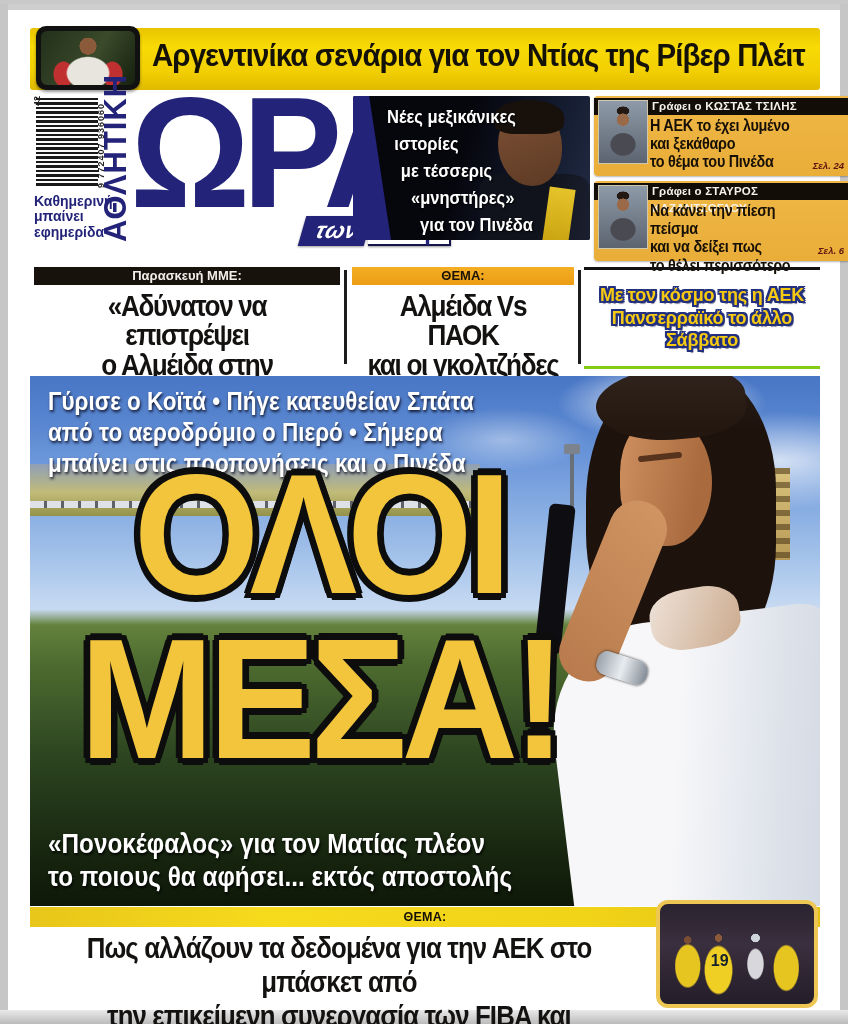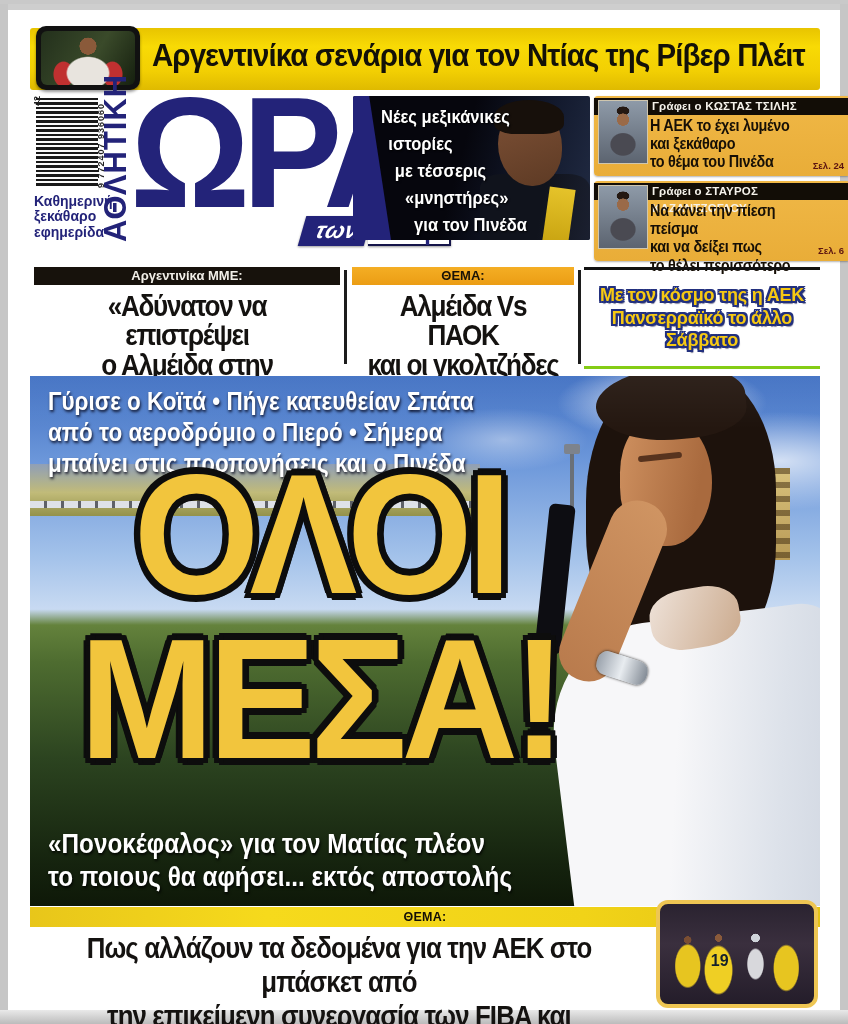--- a/index.html
+++ b/index.html
@@ -34,40 +34,40 @@
   .logo-sub .twn{background:#232379;color:#fff;font-style:italic;font-weight:800;font-size:23px;padding:1px 10px 1px 14px;transform:skewX(-16deg);}
   .logo-sub .spor{background:#ffffff;color:#232379;font-weight:800;font-size:23px;padding:1px 10px;border:2px solid #15154a;border-left:none;}
 
   
   .promo-box{position:absolute;left:323px;top:2px;width:237px;height:144px;background:linear-gradient(105deg,#06060d 45%,#131a2e 75%,#222c44);overflow:hidden;border-radius:2px;}
   .promo-player-head{position:absolute;right:28px;top:10px;width:64px;height:80px;background:linear-gradient(160deg,#7e5136,#5d3a24);border-radius:48% 52% 46% 54%;}
   .promo-player-hair{position:absolute;right:26px;top:4px;width:70px;height:34px;background:#17100b;border-radius:50% 50% 30% 30%;}
   .promo-player-body{position:absolute;right:0px;top:78px;width:110px;height:70px;background:linear-gradient(100deg,#10131c 55%,#1b2030);border-radius:20% 20% 0 0;}
   .promo-player-stripe{position:absolute;right:18px;top:92px;width:26px;height:54px;background:linear-gradient(180deg,#e5c32a,#caa512);transform:rotate(8deg);}
   .promo-wedge{position:absolute;left:-14px;top:0;width:52px;height:144px;background:#232379;clip-path:polygon(0 0,58% 0,100% 100%,22% 100%);}
-  .promo-text{position:absolute;left:28px;top:8px;color:#fff;font-size:18px;font-weight:800;line-height:1.5;text-shadow:1px 1px 2px #000;}
+  .promo-text{position:absolute;left:34px;top:8px;color:#fff;font-size:18px;font-weight:800;line-height:1.5;text-shadow:1px 1px 2px #000;}
   .promo-text span{display:block;transform:scaleX(.92);transform-origin:left;}
   .promo-text span:nth-child(2){padding-left:8px;}
   .promo-text span:nth-child(3){padding-left:15px;}
   .promo-text span:nth-child(4){padding-left:26px;}
   .promo-text span:nth-child(5){padding-left:36px;}
 
   
   .colbox{position:absolute;left:564px;width:256px;background:linear-gradient(180deg,#f0b847,#e9ad38);border-radius:4px;box-shadow:0 1px 2px rgba(0,0,0,.3);}
   .colbox1{top:2px;height:80px;}
   .colbox2{top:87px;height:80px;}
   .colbox .kicker{position:absolute;left:0;top:2px;right:0;height:17px;background:#120d06;color:#f5f2ea;font-size:11.5px;font-weight:700;line-height:17px;padding-left:58px;letter-spacing:.2px;}
   .colbox .photo{position:absolute;left:4px;top:4px;width:48px;height:62px;border:1px solid #cfc6ae;background:
      radial-gradient(circle 10px at 50% 30%,#9a6a48 60%,transparent 63%),
      radial-gradient(ellipse 10px 7px at 50% 16%,#241812 60%,transparent 66%),
      radial-gradient(ellipse 20px 18px at 50% 70%,#4a4a52 60%,transparent 66%),
      linear-gradient(180deg,#8e9aa8,#5c6470);}
   .colbox .head{position:absolute;left:56px;top:21px;right:4px;color:#160f06;font-size:16px;font-weight:800;line-height:1.14;transform:scaleX(.9);transform-origin:left top;letter-spacing:-.3px;}
   .colbox .head span{display:block;}
-  .colbox .pageref{position:absolute;right:6px;bottom:5px;color:#5c1410;font-size:9.5px;font-weight:800;}
+  .colbox .pageref{position:absolute;right:6px;bottom:5px;color:#5c1410;font-size:9.5px;font-weight:800;font-style:italic;}
 
   
   .dateline{position:absolute;left:30px;top:240px;width:560px;height:17px;background:#15100a;}
   .dateline span{display:block;text-align:center;color:#ef8f1d;font-size:12px;font-weight:700;line-height:17px;letter-spacing:.2px;}
 
   
   .sec-left{position:absolute;left:34px;top:263px;width:306px;}
   .sec-left .kicker{height:18px;background:#17120c;color:#f2efe8;font-size:13px;font-weight:700;text-align:center;line-height:18px;}
   .sec-center{position:absolute;left:352px;top:263px;width:222px;}
   .sec-center .kicker{height:18px;background:linear-gradient(180deg,#f4ae24,#eb9d14);color:#1a1206;font-size:13px;font-weight:800;text-align:center;line-height:18px;}
@@ -149,21 +149,21 @@
     <div class="top-banner-headline">Αργεντινίκα σενάρια για τον Ντίας της Ρίβερ Πλέιτ</div>
   </div>
 
   <div class="masthead">
     <div class="barcode">
       <span class="barcode-issue">42</span>
     </div>
     <div class="barcode-num">9 772407 936060</div>
     <div class="tagline">
       <span>Καθημερινή</span>
-      <span>ξεκάθαρο</span>
+      <span>μπαίνει</span>
       <span>εφημερίδα</span>
     </div>
     <div class="vertical-title">ΑΘΛΗΤΙΚΗ</div>
     <div class="logo">ΩΡΑ</div>
     <div class="logo-sub">
       <span class="twn">των</span>
       <span class="spor">σπορ</span>
     </div>
 
     <div class="promo-box">
@@ -199,21 +199,21 @@
         <span>Να κάνει την πίεση πείσμα</span>
         <span>και να δείξει πως</span>
         <span>το θέλει περισσότερο</span>
       </div>
       <div class="pageref">Σελ. 6</div>
     </div>
   </div>
 
 
   <div class="sec-left">
-    <div class="kicker">Αργεντινίκα ΜΜΕ:</div>
+    <div class="kicker">Παρασκευή ΜΜΕ:</div>
     <div class="sec-head">
       <span>«Αδύνατον να επιστρέψει</span>
       <span>ο Αλμέιδα στην Τσίβας»</span>
     </div>
   </div>
   <div class="sec-div1"></div>
   <div class="sec-center">
     <div class="kicker">ΘΕΜΑ:</div>
     <div class="sec-head">
       <span>Αλμέιδα Vs ΠΑΟΚ</span>

